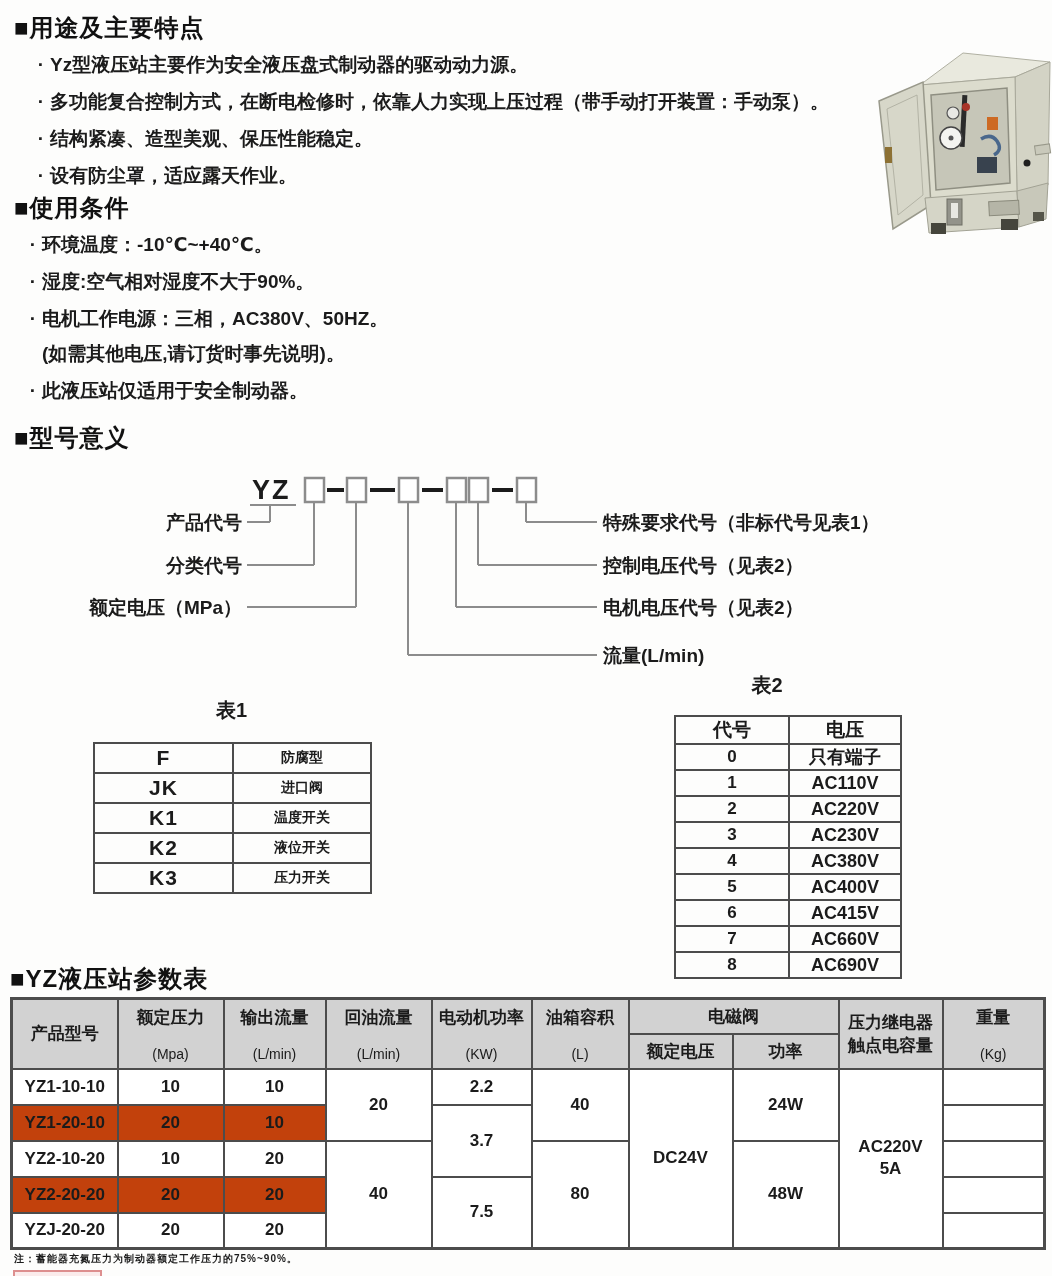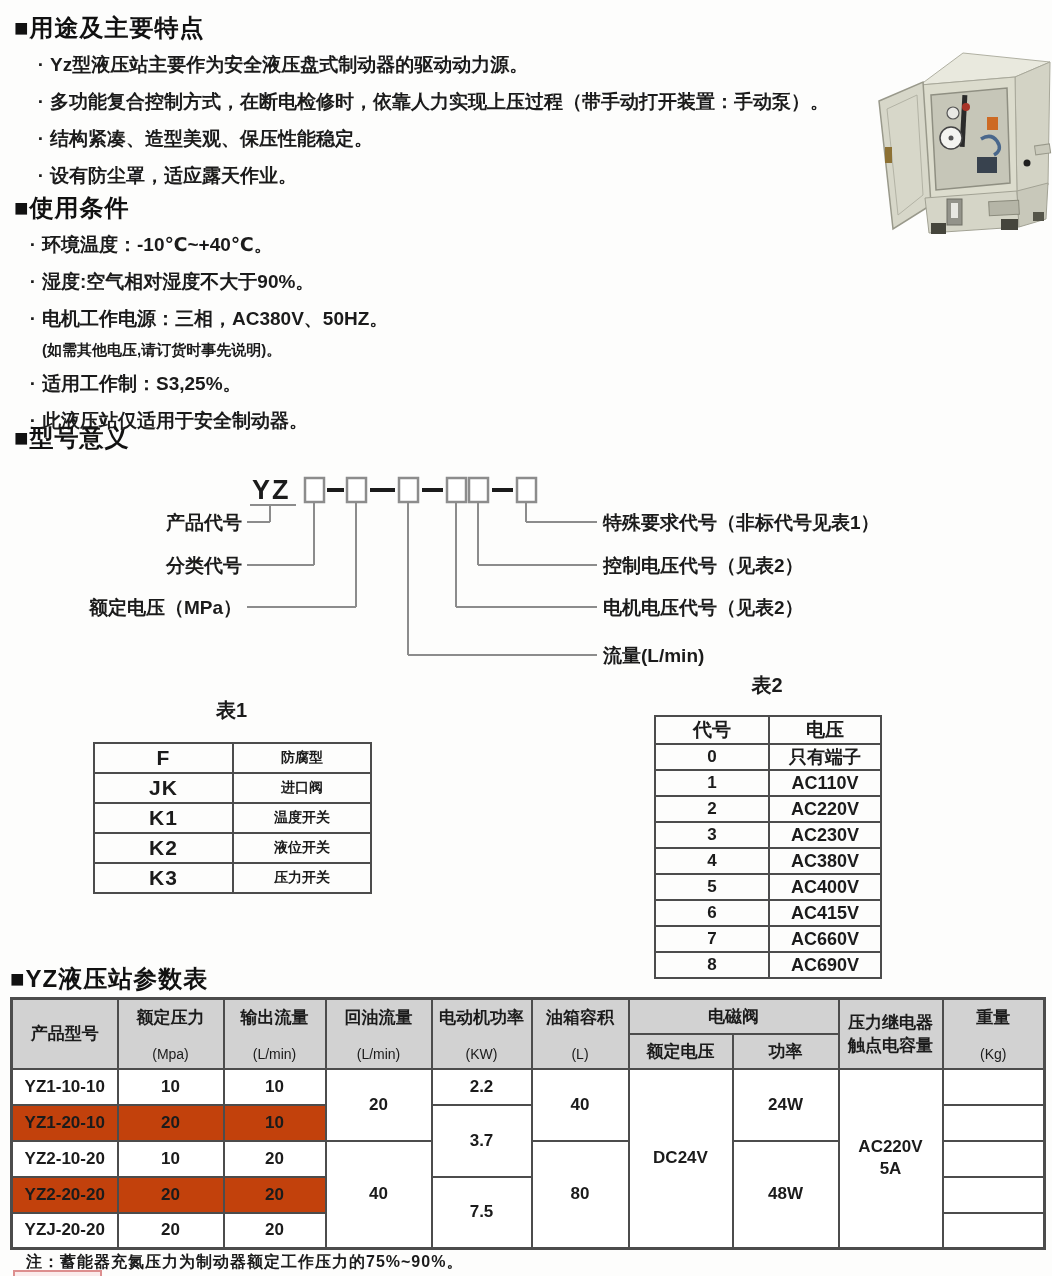--- a/index.html
+++ b/index.html
@@ -5,55 +5,55 @@
   html,body { margin:0; padding:0; background:#ffffff; }
   .page {
     position:relative; width:1052px; height:1276px; overflow:hidden;
     background:#fdfdfc; color:#1b1b1b;
     font-family:"Liberation Sans","DejaVu Sans",sans-serif;
   }
   .sec-title { position:absolute; font-size:24px; font-weight:bold; letter-spacing:1px; color:#111; white-space:nowrap; }
   .blist { position:absolute; list-style:none; margin:4px; padding:0; }
   .blist li { display:block; margin:0 0 11px 0; font-size:19px; font-weight:bold; white-space:nowrap; }
   .blist .dot { display:inline-block; width:18px; text-align:center; }
-  .blist .sub { margin:9px 0 0 18px; font-size:15px; font-weight:bold; }
+  .blist .sub { margin:9px 0 0 18px; font-size:19px; font-weight:bold; }
 
   svg text { font-family:"Liberation Sans","DejaVu Sans",sans-serif; fill:#1b1b1b; }
   .diagram { position:absolute; left:0; top:455px; }
   .diagram .lbl { font-size:19px; font-weight:bold; }
   .diagram .yz { font-size:27px; font-weight:bold; letter-spacing:2px; }
   .mbox { fill:#ffffff; stroke:#8c8c8c; stroke-width:2.5; }
   .wire { stroke:#8c8c8c; stroke-width:2; fill:none; }
   .hy { fill:#1b1b1b; }
 
   .tbl-caption { position:absolute; font-size:20px; font-weight:bold; text-align:center; }
   table { border-collapse:collapse; table-layout:fixed; }
   td,th { border:2px solid #4c4c4c; text-align:center; vertical-align:middle; padding:0; overflow:hidden; }
 
   .t1 { position:absolute; left:93px; top:742px; width:277px; }
   .t1 td { height:28px; background:#fdfdfc; }
   .t1 .code { font-size:21px; font-weight:bold; letter-spacing:1px; }
   .t1 .desc { font-size:14px; font-weight:bold; }
 
-  .t2 { position:absolute; left:654px; top:715px; width:226px; }
+  .t2 { position:absolute; left:674px; top:715px; width:226px; }
   .t2 th { height:24px; font-size:19px; font-weight:bold; background:#fdfdfc; }
   .t2 td { height:24px; background:#fdfdfc; }
   .t2 .code { font-size:17px; font-weight:bold; }
   .t2 .volt { font-size:18px; font-weight:bold; }
 
   .params { position:absolute; left:10px; top:997px; width:1033px; border:3px solid #4c4c4c; }
   .params th { background:#d2d2d2; font-size:17px; font-weight:bold; }
   .params thead tr { height:35px; }
   .params tbody tr { height:36px; }
   .params td { background:#ffffff; font-size:17px; font-weight:bold; }
   .params td.shaded { background:#c2410c; }
   .params .unit { font-size:14px; font-weight:normal; margin-top:17px; }
   .params .two { line-height:22px; }
 
-  .note { position:absolute; left:26px; top:1252px; font-size:16px; font-weight:bold; letter-spacing:1px; }
+  .note { position:absolute; left:14px; top:1252px; font-size:10px; font-weight:bold; letter-spacing:1px; }
   .red-partial { position:absolute; left:13px; top:1270px; width:85px; height:10px;
     border:2px solid #dd8f8f; border-bottom:none; background:#fbecec; }
 
   .photo { position:absolute; left:865px; top:35px; }
 </style>
 </head>
 <body>
 
 <div class="page">
 
@@ -93,21 +93,20 @@
     <rect x="168" y="177" width="11" height="9" fill="#55554a"></rect>
   </svg>
 
   <div class="sec-title" style="left:14px; top:192px;">■使用条件</div>
   <ul class="blist" style="left:20px; top:228px;">
     <li><span class="dot">·</span><span>环境温度：-10℃~+40℃。</span></li>
     <li><span class="dot">·</span><span>湿度:空气相对湿度不大于90%。</span></li>
     <li><span class="dot">·</span><span>电机工作电源：三相，AC380V、50HZ。</span>
       <div class="sub">(如需其他电压,请订货时事先说明)。</div>
     </li>
-    <li><span class="dot">·</span><span>适用工作制：S3,25%。</span></li>
     <li><span class="dot">·</span><span>此液压站仅适用于安全制动器。</span></li>
   </ul>
 
   <div class="sec-title" style="left:14px; top:422px;">■型号意义</div>
   <svg class="diagram" width="1052" height="250" viewBox="0 0 1052 250">
     <text class="yz" x="252" y="44">YZ</text>
 
     <rect class="mbox" x="305" y="23" width="19" height="24"></rect>
     <rect class="mbox" x="347" y="23" width="19" height="24"></rect>
     <rect class="mbox" x="399" y="23" width="19" height="24"></rect>

